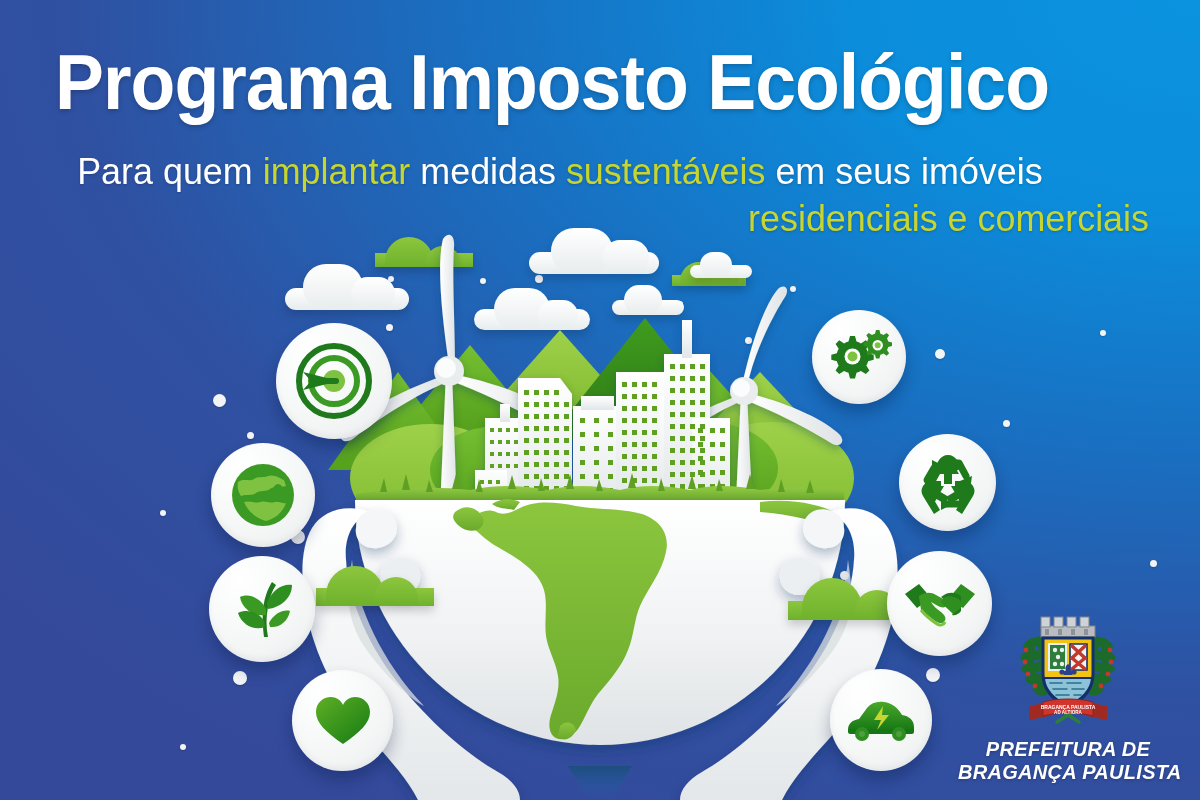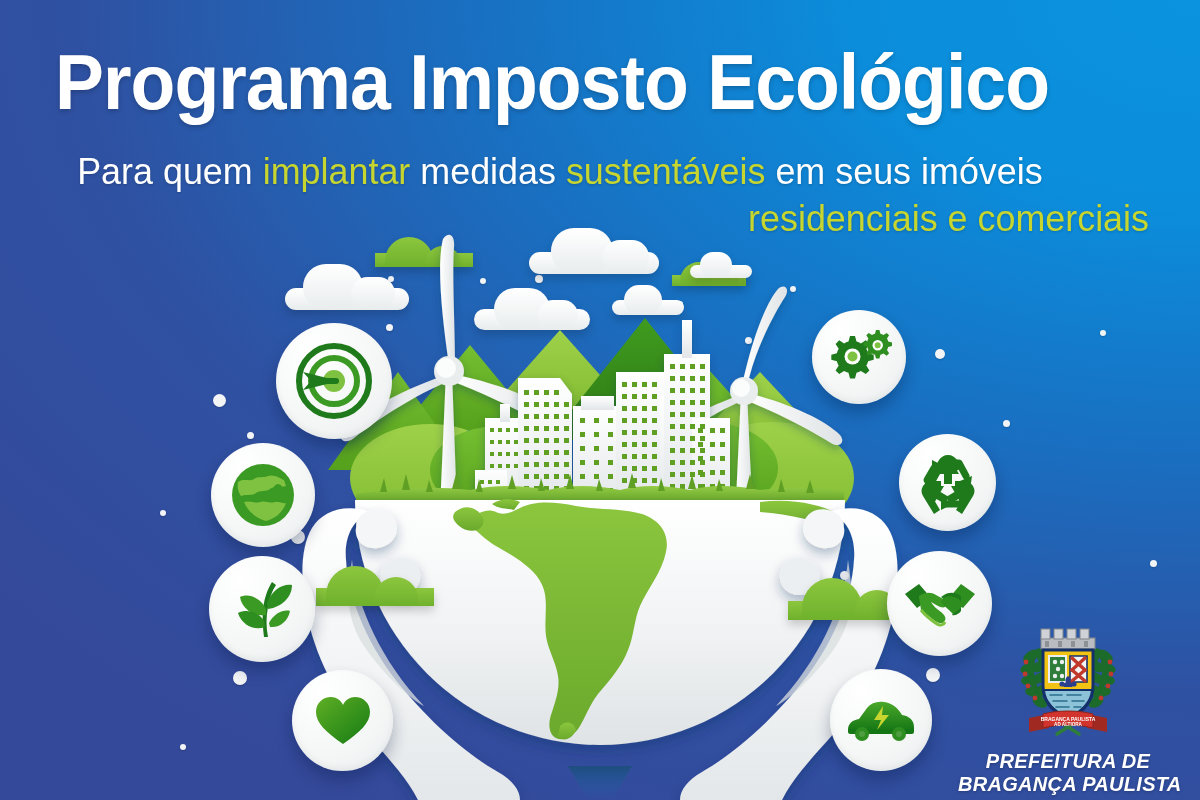--- a/index.html
+++ b/index.html
@@ -51,21 +51,21 @@
   .badge{
     position:absolute;border-radius:50%;z-index:60;
     background:radial-gradient(120% 120% at 30% 22%,#ffffff 0%,#f4f6f6 55%,#e4e8e9 100%);
     box-shadow:0 9px 16px rgba(0,20,60,.30), inset 0 -3px 6px rgba(0,0,0,.05);
     display:flex;align-items:center;justify-content:center;
   }
   .badge svg{display:block;}
   
   #scene{position:absolute;left:0;top:0;width:1200px;height:800px;z-index:20;}
   
-  .logo{position:absolute;right:22px;bottom:4px;z-index:70;text-align:center;width:220px;}
+  .logo{position:absolute;right:22px;bottom:16px;z-index:70;text-align:center;width:220px;}
   .logo .crest{margin:0 auto;display:block;}
   .logo .lines{
     margin-top:4px;color:#ffffff;font-weight:bold;font-style:italic;
     font-size:20px;line-height:23px;letter-spacing:.3px;
     text-shadow:0 1px 3px rgba(0,0,0,.25);
   }
   .logo .lines span{display:block;white-space:nowrap;}
 </style>
 </head>
 <body>

